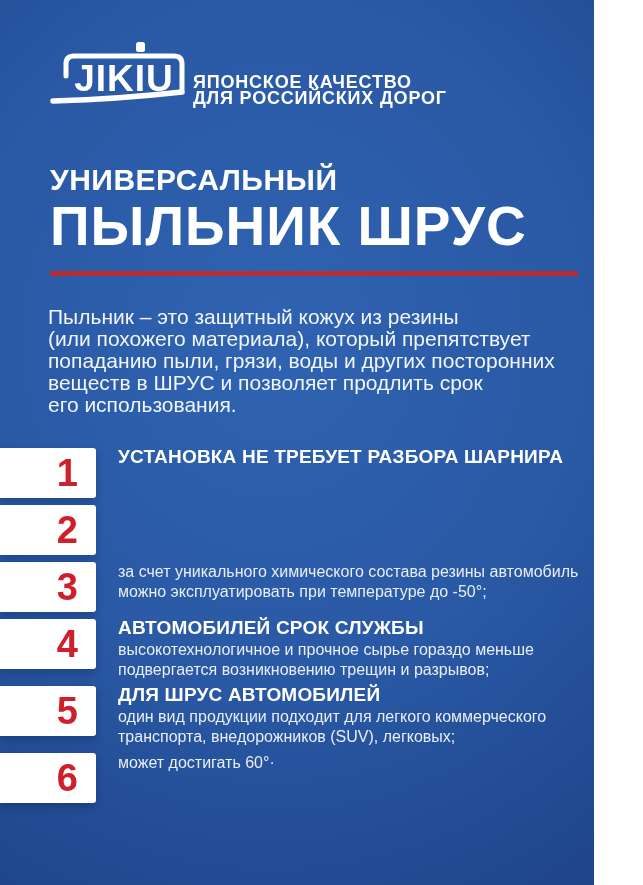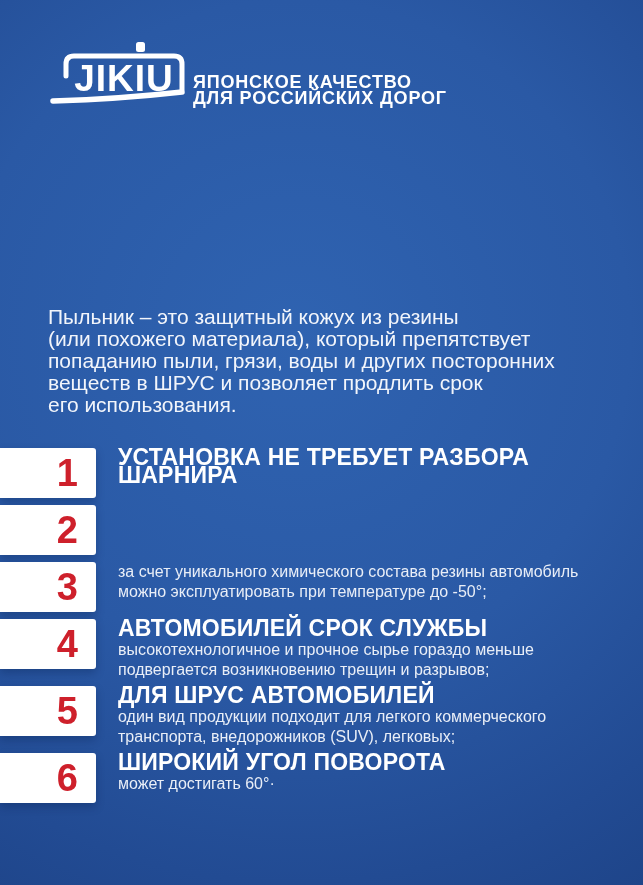--- a/index.html
+++ b/index.html
@@ -3,21 +3,21 @@
 <meta charset="utf-8">
 <style>
   html, body { margin: 0; padding: 0; }
   body {
     width: 643px; height: 885px;
     font-family: "Liberation Sans", sans-serif;
     overflow: hidden;
   }
   .poster {
     position: relative;
-    width: 643px; height: 885px;
+    width: 594px; height: 885px;
     background: radial-gradient(ellipse 130% 95% at 46% 38%,
       #2f63b1 0%, #2a59a5 40%, #224b93 65%, #1c4184 85%, #183a77 100%);
     color: #ffffff;
   }
 
   
   .brand { position: absolute; left: 50px; top: 38px; }
   .logo-svg { position: absolute; left: 0; top: 0; width: 150px; height: 70px; }
   .logo-svg .stroke { fill: none; stroke: #ffffff; stroke-linecap: round; }
   .logo-svg text {
@@ -77,21 +77,21 @@
     text-align: right;
     font-size: 38px; font-weight: 800;
     line-height: 50px;
     padding-right: 18px;
     box-sizing: border-box;
     color: var(--accent-red, #ce202b);
   }
   .feature-text { margin-left: 22px; width: 490px; padding-top: 0; }
   .feature-heading {
     margin: 0 0 3px 0;
-    font-size: 23px; font-weight: bold;
+    font-size: 19px; font-weight: bold;
     line-height: 18px; letter-spacing: 0.2px;
     color: #ffffff;
   }
   .feature-body {
     margin: 0;
     font-size: 16px; line-height: 19.5px;
     white-space: pre-line;
     color: #e9eef7;
   }
 </style>
@@ -106,20 +106,25 @@
       <path class="stroke" stroke-width="5.5" d="M 3 63 Q 70 61 132 54"></path>
       <rect x="86" y="4" width="9" height="10" rx="2.5" fill="#ffffff"></rect>
       <text x="74" y="53" text-anchor="middle">JIKIU</text>
     </svg>
     <div class="tagline">
       <div>ЯПОНСКОЕ КАЧЕСТВО</div>
       <div>ДЛЯ РОССИЙСКИХ ДОРОГ</div>
     </div>
   </header>
 
+  <section class="title-block">
+    <h2 class="title-line1">УНИВЕРСАЛЬНЫЙ</h2>
+    <h1 class="title-line2">ПЫЛЬНИК ШРУС</h1>
+    <div class="red-bar"></div>
+  </section>
 
   <p class="intro">Пыльник – это защитный кожух из резины
 (или похожего материала), который препятствует
 попаданию пыли, грязи, воды и других посторонних
 веществ в ШРУС и позволяет продлить срок
 его использования.</p>
 
   <ul class="features">
 
     <li class="feature-row">
@@ -155,19 +160,18 @@
       <div class="feature-text">
         <h3 class="feature-heading">ДЛЯ ШРУС АВТОМОБИЛЕЙ</h3>
         <p class="feature-body">один вид продукции подходит для легкого коммерческого
 транспорта, внедорожников (SUV), легковых;</p>
       </div>
     </li>
 
     <li class="feature-row">
       <div class="num-badge">6</div>
       <div class="feature-text">
-        <h3 class="feature-heading">ШИРОКИЙ УГОЛ ПОВОРОТА</h3>
         <p class="feature-body">может достигать 60°·</p>
       </div>
     </li>
 
   </ul>
 </div>
 
 </body></html>

